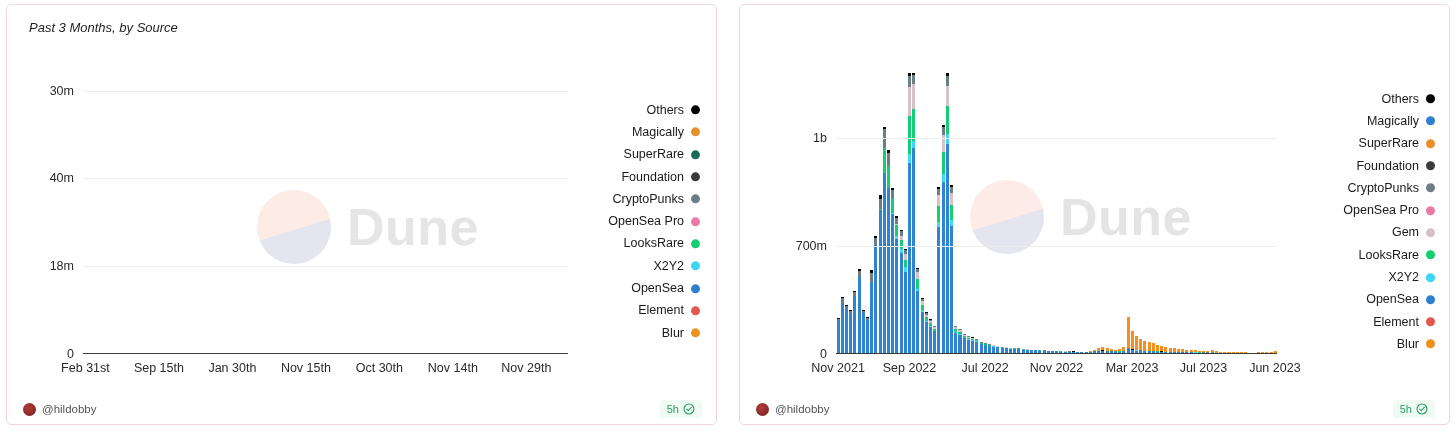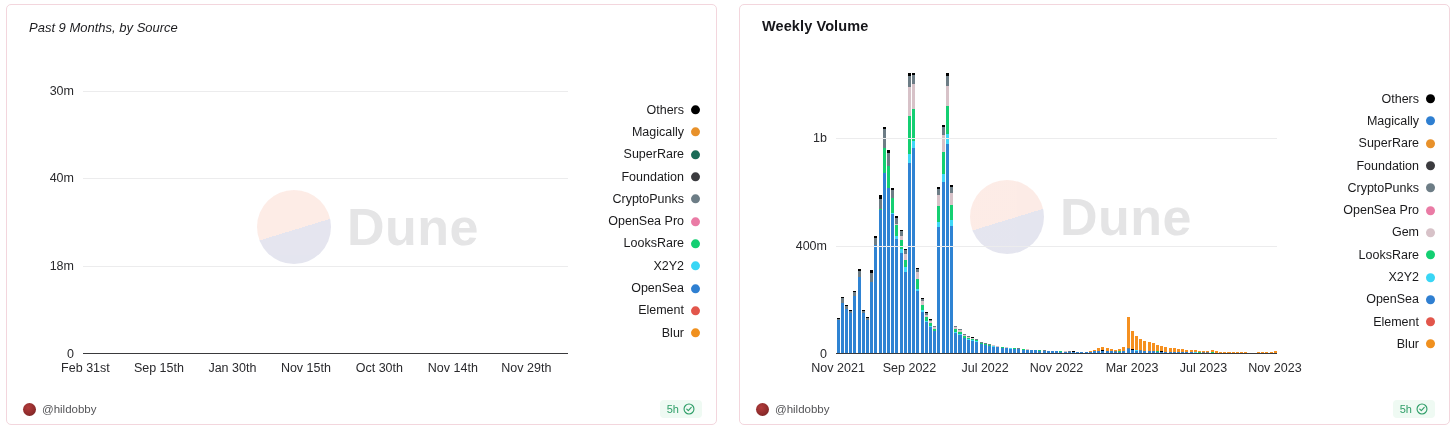--- a/index.html
+++ b/index.html
@@ -122,21 +122,21 @@
   .freshness-label{font-size:11px;color:#2f9e68;font-weight:500;}
   .check-icon{width:12px;height:12px;display:block;}
 </style>
 </head>
 <body>
 
 <div class="dashboard">
 
   <div class="panel">
     <div class="panel-header">
-      <div class="panel-subtitle">Past 9 Months, by Source</div>
+      <div class="panel-subtitle">Past 3 Months, by Source</div>
     </div>
 
     <div class="watermark" style="left:250px;top:185px;">
       <div class="wm-circle"></div>
       <div class="wm-text">Dune</div>
     </div>
 
     <div class="chart-body">
       <div class="plot-wrap left" id="plot-0">
         <div class="bars" id="bars-0">
@@ -1304,21 +1304,20 @@
         <svg class="check-icon" viewBox="0 0 16 16">
           <circle cx="8" cy="8" r="6.6" fill="none" stroke="#2f9e68" stroke-width="1.5"></circle>
           <path d="M5 8.2 L7.1 10.2 L11 5.8" fill="none" stroke="#2f9e68" stroke-width="1.5" stroke-linecap="round" stroke-linejoin="round"></path>
         </svg>
       </div>
     </div>
   </div>
 
   <div class="panel">
     <div class="panel-header">
-      <div class="panel-title">Weekly Volume</div>
     </div>
 
     <div class="watermark" style="left:230px;top:175px;">
       <div class="wm-circle"></div>
       <div class="wm-text">Dune</div>
     </div>
 
     <div class="chart-body">
       <div class="plot-wrap right" id="plot-1">
         <div class="bars" id="bars-1">
@@ -2378,30 +2377,30 @@
                 <span style="height: 0.153846%; background: rgb(215, 194, 200);"></span>
                 <span style="height: 0.230769%; background: rgb(109, 125, 134);"></span>
                 <span style="height: 0.230769%; background: rgb(0, 0, 0);"></span>
                 <span style="height: 5.53846%; background: rgb(245, 144, 32);"></span>
               </div>
             </div>
           </div>
         <div class="axis-line"></div>
       <div class="ytick" style="top: 100%;">0</div>
           <div class="gridline" style="top: 61.5385%;"></div>
-          <div class="ytick" style="top: 61.5385%;">400m</div>
+          <div class="ytick" style="top: 61.5385%;">700m</div>
           <div class="gridline" style="top: 23.0769%;"></div>
           <div class="ytick" style="top: 23.0769%;">1b</div>
           <div class="xtick" style="left: 0.47619%;">Nov 2021</div>
           <div class="xtick" style="left: 16.6667%;">Sep 2022</div>
           <div class="xtick" style="left: 33.8095%;">Jul 2022</div>
           <div class="xtick" style="left: 50%;">Nov 2022</div>
           <div class="xtick" style="left: 67.1429%;">Mar 2023</div>
           <div class="xtick" style="left: 83.3333%;">Jul 2023</div>
-          <div class="xtick" style="left: 99.5238%;">Nov 2023</div>
+          <div class="xtick" style="left: 99.5238%;">Jun 2023</div>
         </div>
       <div class="legend right" id="legend-1">
           <div class="legend-item">
             <span class="legend-label">Others</span>
             <span class="legend-dot" style="background: rgb(0, 0, 0);"></span>
           </div>
           <div class="legend-item">
             <span class="legend-label">Magically</span>
             <span class="legend-dot" style="background: rgb(47, 127, 209);"></span>
           </div>

